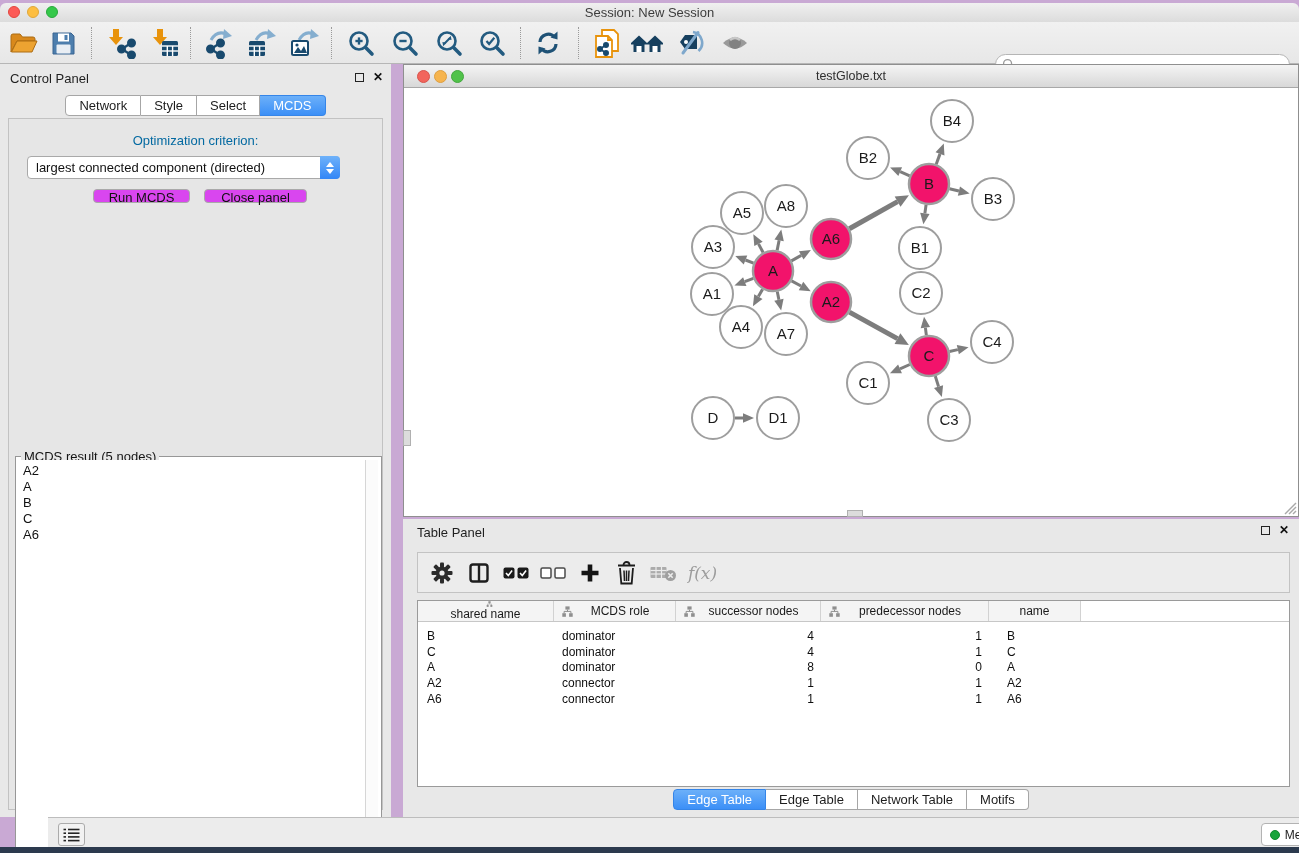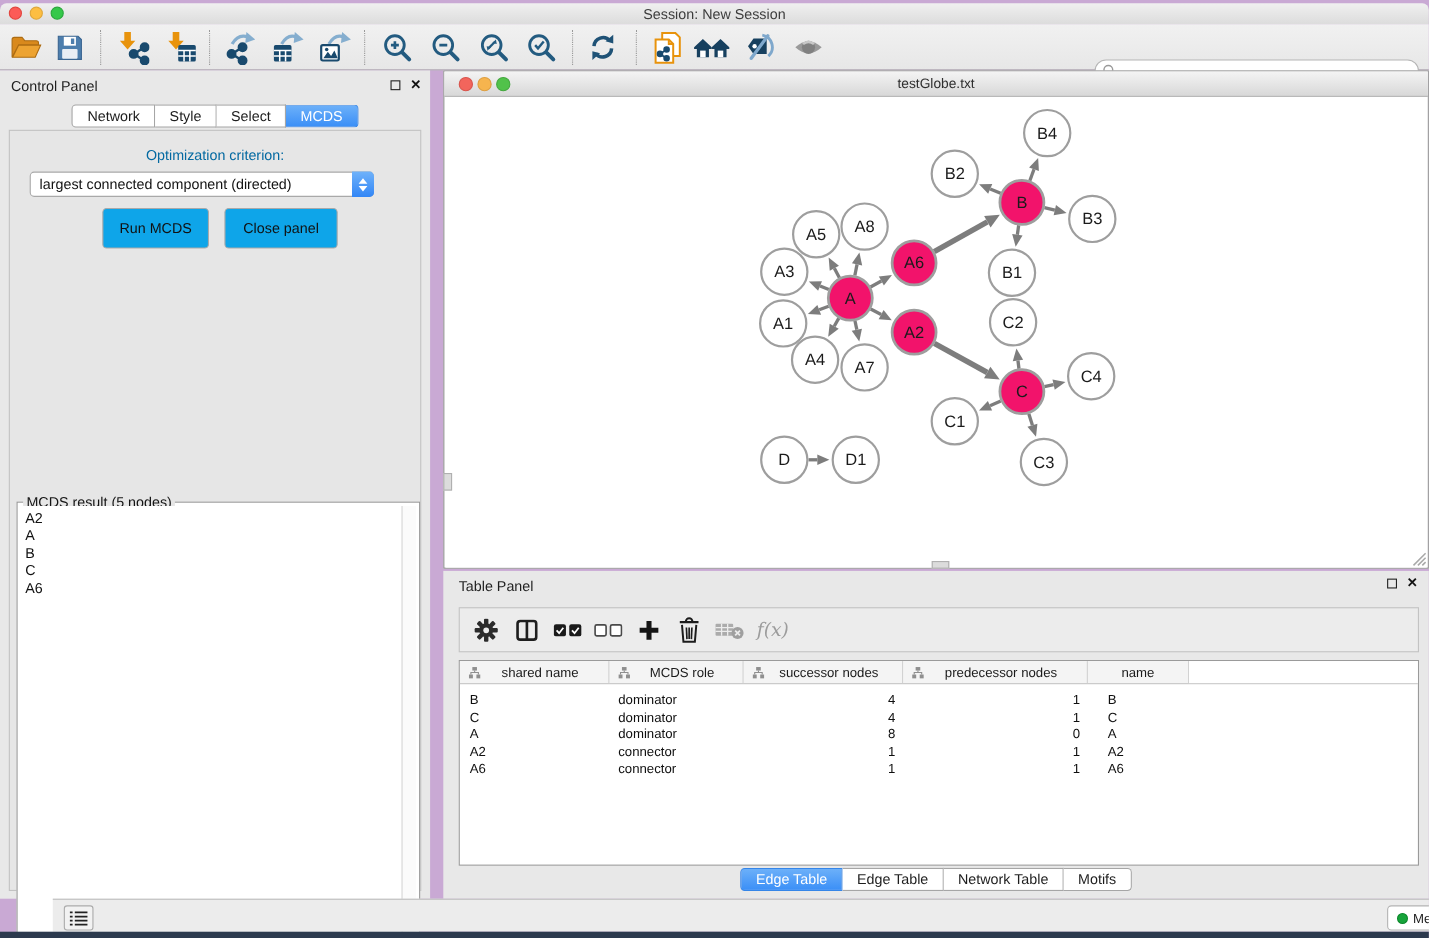--- a/index.html
+++ b/index.html
@@ -45,21 +45,21 @@
   .cp-content { position:absolute; left:8px; top:54px; width:375px; height:746px; background:#e6e6e6;
     border:1px solid #c2c2c2; height:692px; }
   .opt-label { position:absolute; left:0; top:14px; width:100%; text-align:center; font-size:13px; color:#0369a1; }
   .dropdown { position:absolute; left:18px; top:37px; width:313px; height:23px; background:#fff;
     border:1px solid #a9a9a9; border-radius:4px; display:flex; align-items:center; }
   .dropdown .dd-text { flex:1; font-size:13px; color:#111; padding-left:8px; white-space:nowrap; overflow:hidden; }
   .dd-stepper { width:20px; height:23px; margin:-1px -1px -1px 0; border-radius:0 4px 4px 0;
     background:linear-gradient(#6fb2fa,#3286f6); display:flex; flex-direction:column; align-items:center; justify-content:center; gap:2px; }
   .tri-up { width:0; height:0; border-left:4px solid transparent; border-right:4px solid transparent; border-bottom:5px solid #fff; }
   .tri-down { width:0; height:0; border-left:4px solid transparent; border-right:4px solid transparent; border-top:5px solid #fff; }
-  .cp-btn { position:absolute; top:70px; height:37px; background:#0ea5e9; border:1px solid #a9a9a9; border-radius:4px;
+  .cp-btn { position:absolute; top:70px; height:14px; background:#d946ef; border:1px solid #a9a9a9; border-radius:4px;
     font-size:13px; color:#111; font-family:"Liberation Sans",sans-serif; }
   .btn-run { left:84px; width:97px; }
   .btn-close { left:195px; width:103px; }
 
   .group-box { position:absolute; left:6px; top:391px; width:367px; height:290px; border:1px solid #979797; background:#fff; }
   .group-box { top:337px; height:416px; }
   .gb-label { position:absolute; left:5px; top:-8px; background:#e6e6e6; padding:0 3px; font-size:13px; color:#141414; }
   .mcds-list { position:absolute; inset:3px 16px 3px 3px; background:#fff; font-size:13px; color:#111; padding:3px 0 0 4px; }
   .mcds-list .list-item { line-height:16px; }
   .scroll-track { position:absolute; top:3px; right:3px; bottom:3px; width:13px; background:#fbfbfb; border-left:1px solid #d6d6d6; }
@@ -88,21 +88,21 @@
   .tp-btn { width:37px; height:37px; display:flex; align-items:center; justify-content:center; }
   .tp-btn:first-child { margin-left:5px; }
   .fx-label { font-family:"DejaVu Serif", serif; font-style:italic; font-size:17px; color:#9c9c9c; padding-left:4px; }
 
   .data-table { position:absolute; left:14px; top:81px; width:873px; height:187px; background:#fff; border:1px solid #9a9a9a; overflow:hidden; }
   .tbl-header { display:flex; height:21px; border-bottom:1px solid #c7c7c7; background:#f4f4f4; }
   .th { display:flex; align-items:center; border-right:1px solid #d2d2d2; font-size:12px; color:#1a1a1a; padding-left:8px; }
   .th .th-label { flex:1; text-align:center; padding-right:8px; }
   .th.no-icon .th-label { padding-left:0; }
   .th-filler { flex:1; background:#fff; border-right:none; }
-  .c0 { width:136px; } .c1 { width:122px; } .c2 { width:145px; } .c3 { width:168px; } .c4 { width:92px; }
+  .c0 { width:136px;flex-direction:column; } .c1 { width:122px; } .c2 { width:145px; } .c3 { width:168px; } .c4 { width:92px; }
   .tr { display:flex; height:15.8px; align-items:center; font-size:12px; color:#0f0f0f; }
   .td { overflow:hidden; white-space:nowrap; }
   .td.c0 { padding-left:9px; } .td.c1 { padding-left:8px; }
   .td.c2, .td.c3 { text-align:right; padding-right:7px; }
   .td.c4 { padding-left:18px; }
   .tbl-body { padding-top:6px; }
 
   .table-tabs { position:absolute; left:0; top:270px; width:100%; display:flex; justify-content:center; }
 
   

